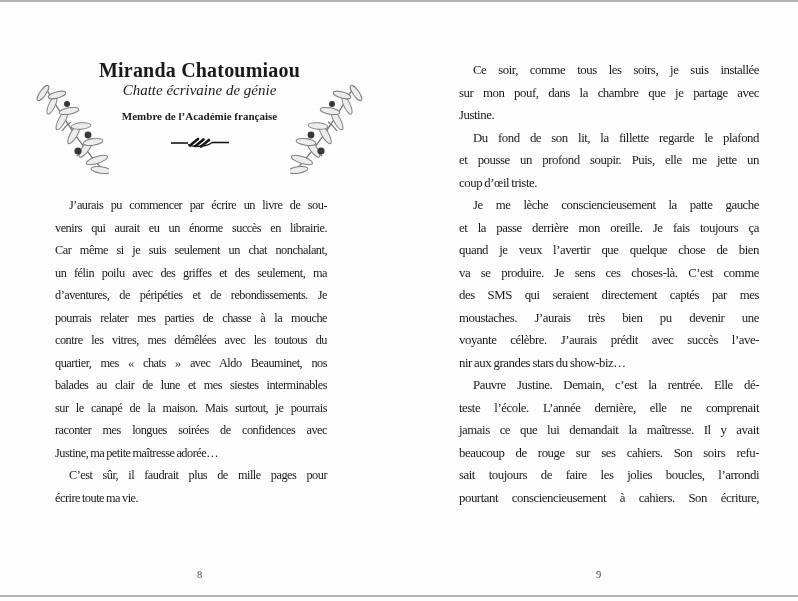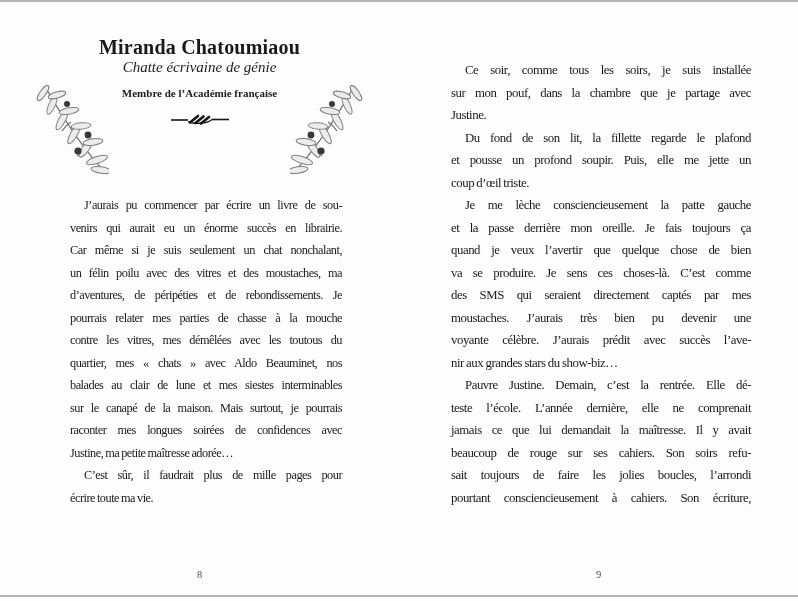--- a/index.html
+++ b/index.html
@@ -8,34 +8,34 @@
     background:#fdfdfd;color:#1a1a1a;
     font-family:"Liberation Serif","DejaVu Serif",serif;
   }
   .edge{position:absolute;left:0;width:798px;background:#b4b4b4;}
   .edge.top{top:0;height:2px;}
   .edge.bottom{top:595px;height:2px;}
   .spread{position:absolute;top:2px;left:0;width:798px;height:593px;display:flex;}
   .page{position:relative;width:399px;height:593px;}
 
   
-  .chapter-header{position:relative;text-align:center;padding-top:34px;}
+  .chapter-header{position:relative;text-align:center;padding-top:57px;}
   .author-name{margin:0;font-size:20px;font-weight:bold;letter-spacing:.2px;}
   .author-subtitle{font-size:15px;font-style:italic;}
   .author-affiliation{margin-top:11px;font-size:11px;font-weight:bold;}
   .knot-divider{display:block;margin:14px auto 0 auto;}
 
   .branch{position:absolute;top:82px;}
   .branch.left{left:31px;}
   .branch.right{left:290px;transform:scaleX(-1);}
 
   
   .page-text{position:absolute;line-height:22.5px;}
-  .page.left .page-text{left:70px;top:192px;width:272px;font-size:12.3px;letter-spacing:-0.5px;word-spacing:-0.6px;}
-  .page.right .page-text{left:52px;top:57px;width:300px;font-size:12.8px;letter-spacing:-0.45px;word-spacing:-0.5px;}
+  .page.left .page-text{left:55px;top:192px;width:272px;font-size:12.3px;letter-spacing:-0.5px;word-spacing:-0.6px;}
+  .page.right .page-text{left:60px;top:57px;width:300px;font-size:12.8px;letter-spacing:-0.45px;word-spacing:-0.5px;}
   .line{text-align:justify;text-align-last:justify;white-space:normal;}
   .line.indent{text-indent:14px;}
   .line.end{text-align-last:left;}
 
   .pagenum{position:absolute;top:567px;left:0;width:100%;text-align:center;
     font-size:10.5px;color:#4a4a4a;font-family:"Liberation Serif",serif;}
 </style>
 </head>
 <body>
 
@@ -112,21 +112,21 @@
             <path d="M31,10.5 L39,4"></path>
           </g>
         </g>
       </svg>
     </header>
 
     <div class="page-text">
         <div class="line indent">J’aurais pu commencer par écrire un livre de sou-</div>
         <div class="line">venirs qui aurait eu un énorme succès en librairie.</div>
         <div class="line">Car même si je suis seulement un chat nonchalant,</div>
-        <div class="line">un félin poilu avec des vitres et des moustaches, ma</div>
+        <div class="line">un félin poilu avec des griffes et des seulement, ma</div>
         <div class="line">d’aventures, de péripéties et de rebondissements. Je</div>
         <div class="line">pourrais relater mes parties de chasse à la mouche</div>
         <div class="line">contre les vitres, mes démêlées avec les toutous du</div>
         <div class="line">quartier, mes « chats » avec Aldo Beauminet, nos</div>
         <div class="line">balades au clair de lune et mes siestes interminables</div>
         <div class="line">sur le canapé de la maison. Mais surtout, je pourrais</div>
         <div class="line">raconter mes longues soirées de confidences avec</div>
         <div class="line end">Justine, ma petite maîtresse adorée…</div>
         <div class="line indent">C’est sûr, il faudrait plus de mille pages pour</div>
         <div class="line end">écrire toute ma vie.</div>

